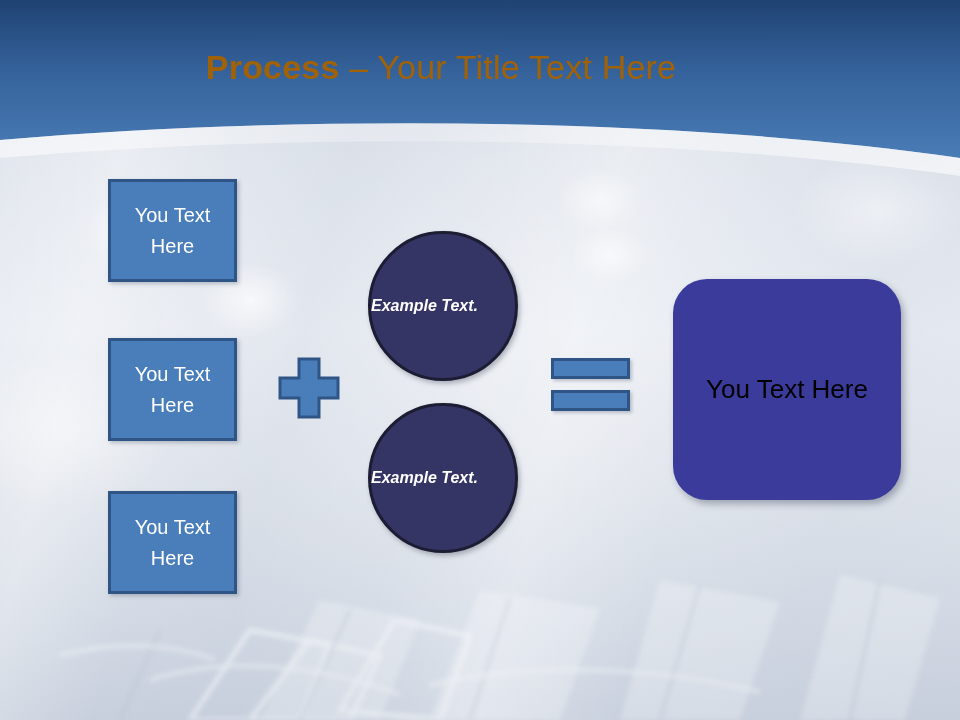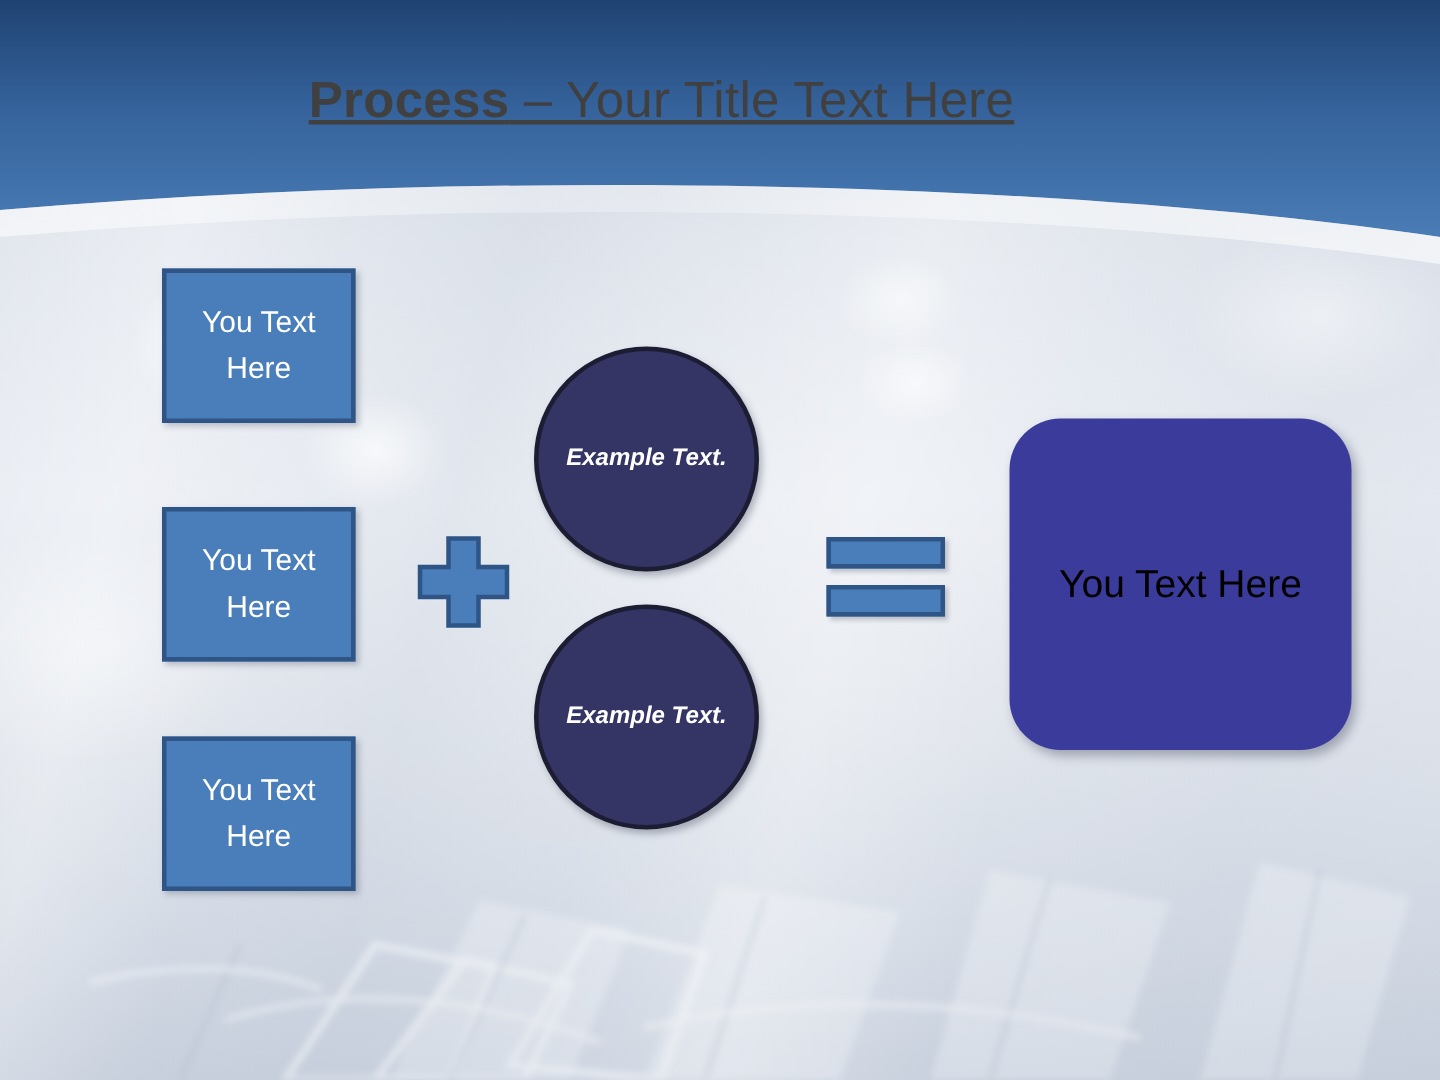--- a/index.html
+++ b/index.html
@@ -80,24 +80,23 @@
   }
   .header svg { display: block; }
 
   .title {
     position: absolute;
     top: 48px;
     left: 0;
     width: 882px;
     text-align: center;
     font-size: 34px;
-    color: #404040;
+    color: #a16207;
     letter-spacing: 0.2px;
     white-space: nowrap;
-    text-decoration: underline;
   }
   .title .strong { font-weight: bold; }
   .title .rest { font-weight: normal; }
 
   
   .sq {
     position: absolute;
     left: 108px;
     width: 129px;
     height: 103px;
@@ -123,30 +122,29 @@
     left: 278px;
     top: 357px;
     width: 62px;
     height: 62px;
   }
   .plus svg { display: block; }
 
   
   .circle {
     position: absolute;
-    left: 356px;
+    left: 368px;
     width: 150px;
     height: 150px;
     border-radius: 50%;
     background: #343465;
     border: 3px solid #1c1c33;
     box-sizing: border-box;
     display: flex;
     align-items: center;
-    justify-content: center;
     text-align: center;
     color: #ffffff;
     font-size: 16px;
     font-weight: bold;
     font-style: italic;
     line-height: 1.6;
     box-shadow: 2px 3px 5px rgba(55,60,80,0.35);
   }
   .circle1 { top: 231px; }
   .circle2 { top: 403px; }

